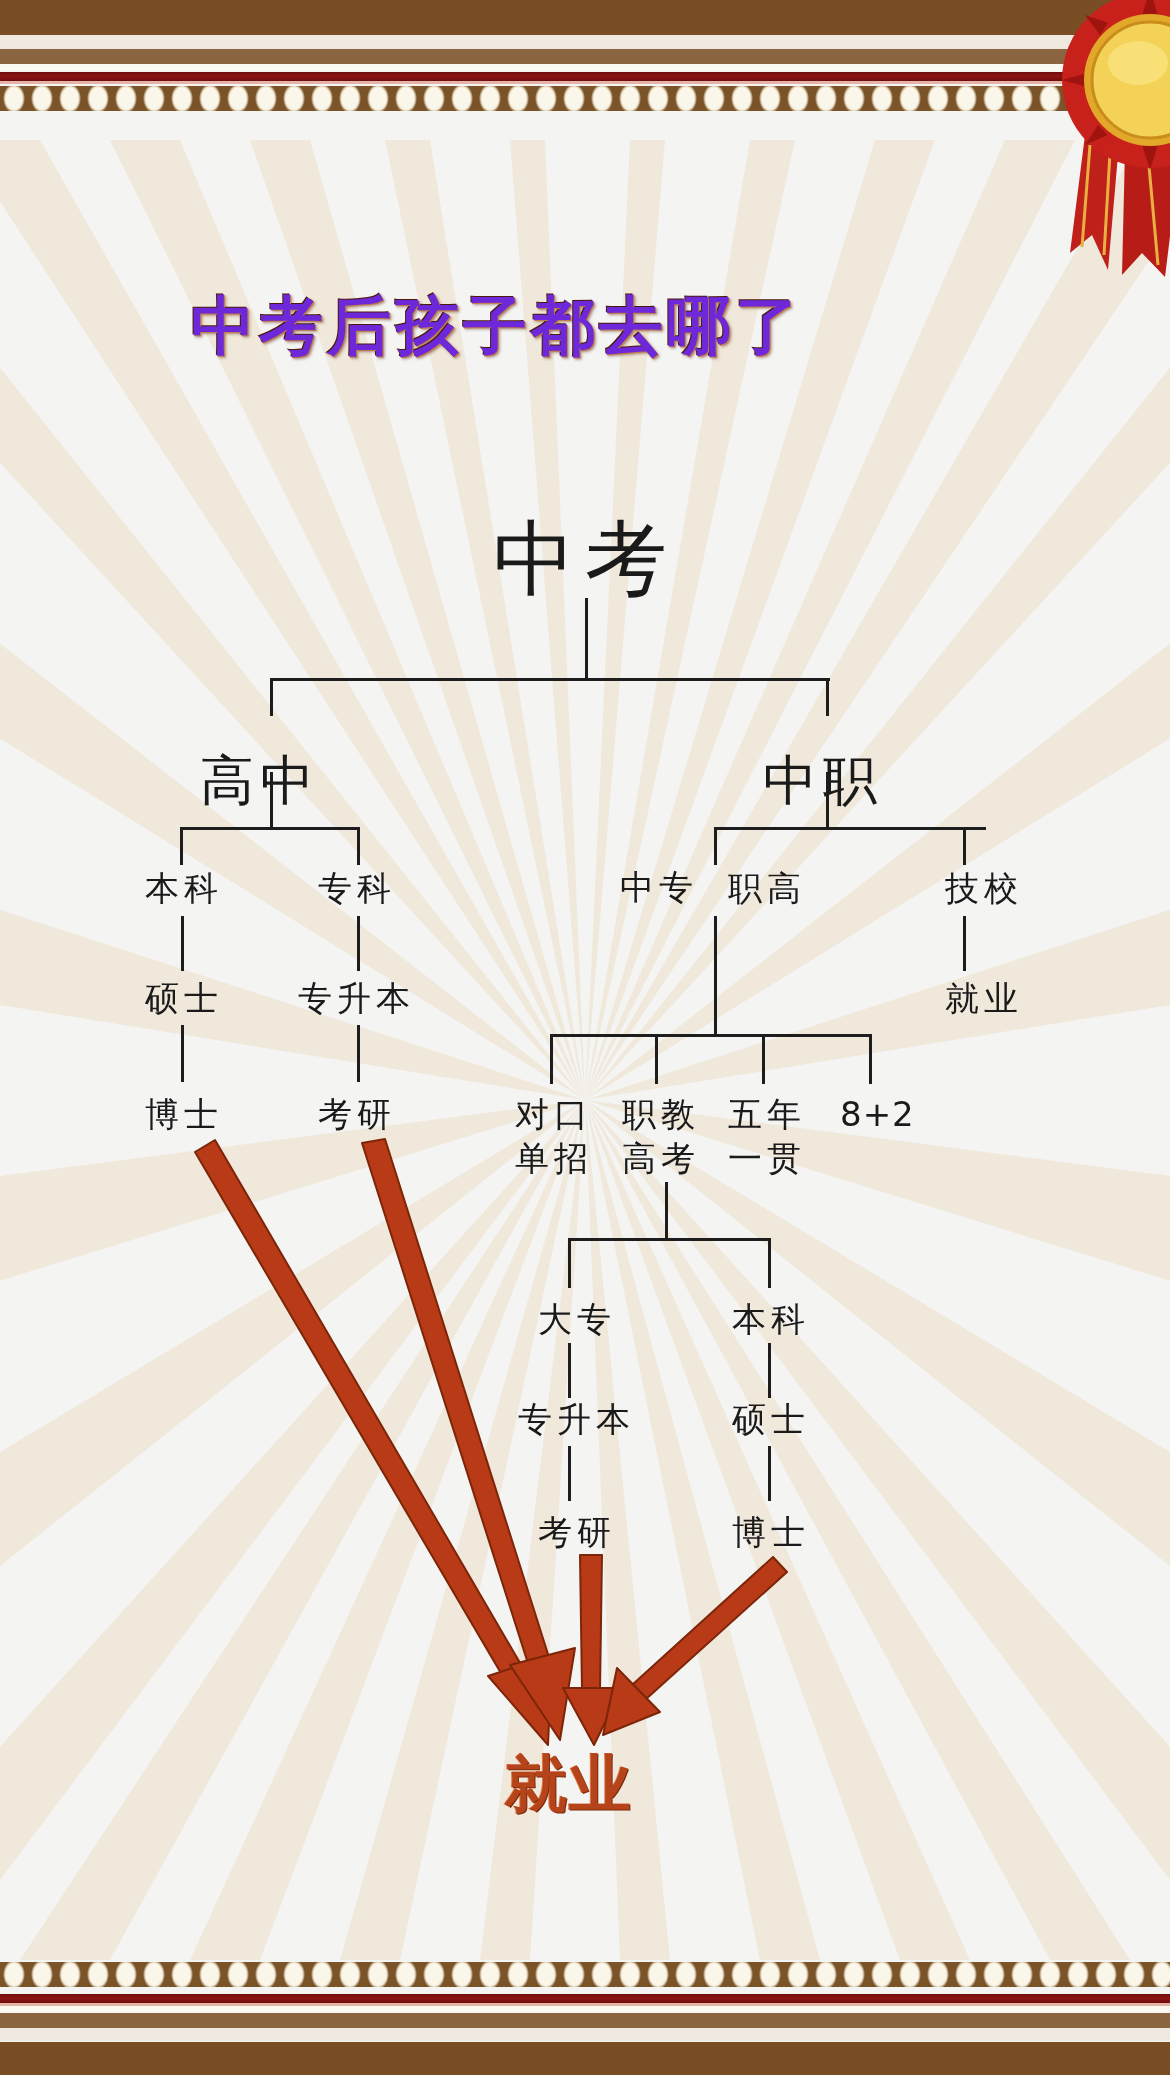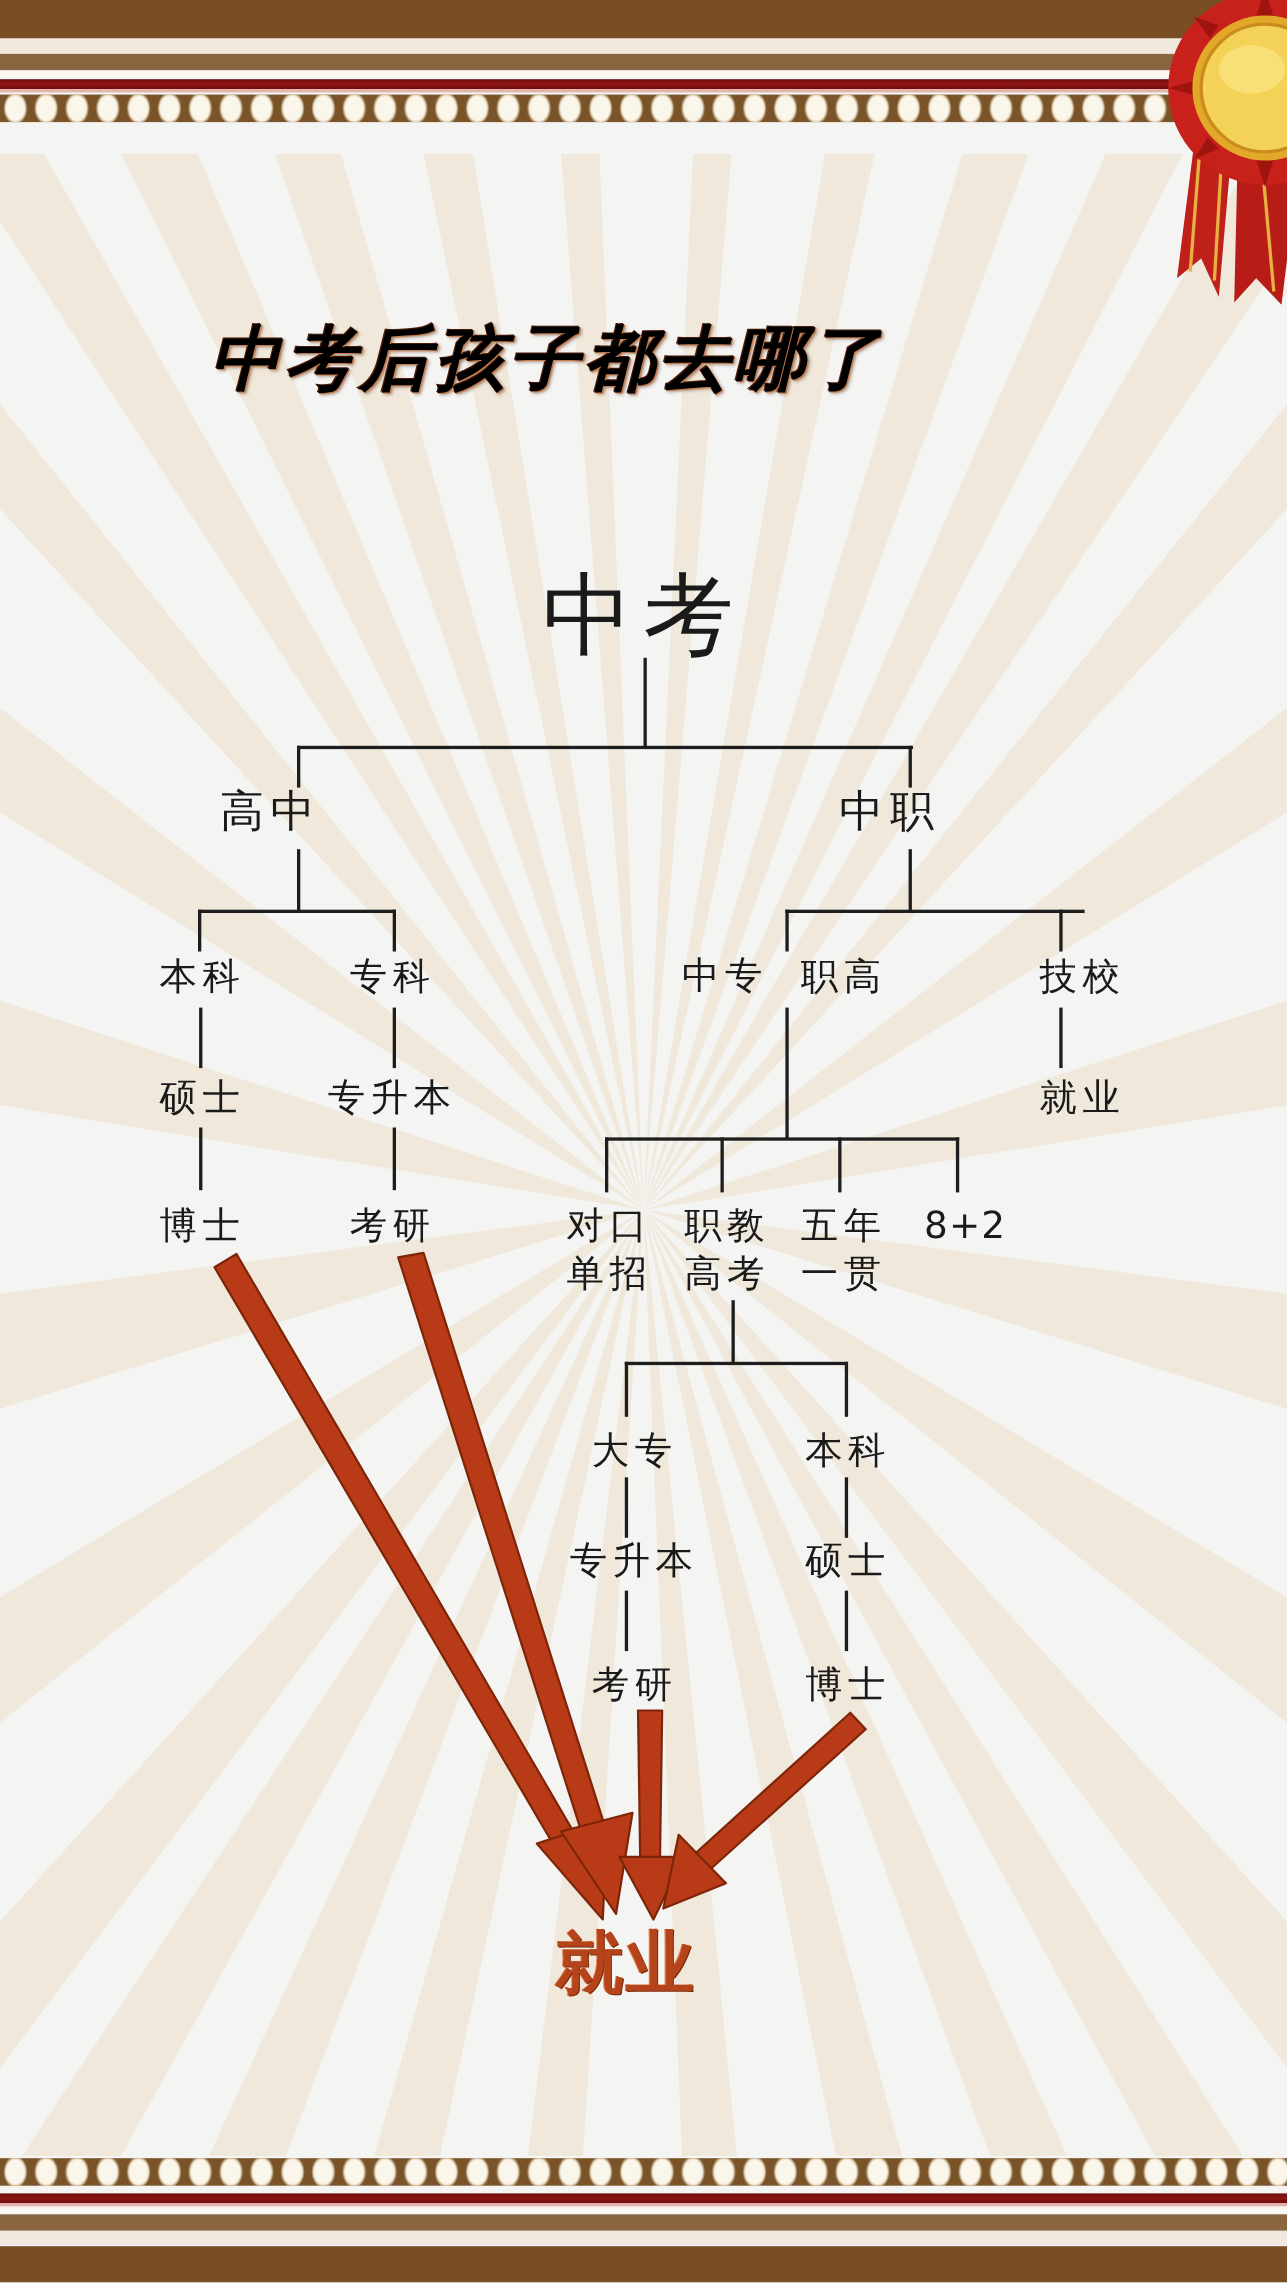--- a/index.html
+++ b/index.html
@@ -14,25 +14,25 @@
   .brown2 { background:#8a6540; }
   .cream { background:#efe9df; }
   .white { background:#fbf8f2; }
   .dred { background:linear-gradient(#6e0d0d,#8e1414,#6e0d0d); }
   .pink { background:#e6b3a9; }
   .beads { background:#7a5428;
            background-image:radial-gradient(ellipse 9px 12px at 50% 50%, #fbf6ea 0 8px, #e8dcc4 9px, transparent 11px);
            background-size:28px 100%; background-repeat:repeat-x; }
   .medal { position:absolute; right:-10px; top:-15px; width:150px; height:300px; }
   .title { position:absolute; left:0; width:994px; top:283px; text-align:center;
-           font-size:64px; font-weight:bold; color:#000000; letter-spacing:4px;
-           text-shadow:1px 1px 0 #c47a4a, -1px -1px 0 #4a1a08, 2px 2px 3px rgba(90,40,10,.5);font-style:italic; }
+           font-size:64px; font-weight:bold; color:#6d28d9; letter-spacing:4px;
+           text-shadow:1px 1px 0 #c47a4a, -1px -1px 0 #4a1a08, 2px 2px 3px rgba(90,40,10,.5); }
   .node { position:absolute; color:#1a1a1a; white-space:nowrap; }
   .big { font-size:82px; letter-spacing:10px; }
-  .mid { font-size:40px; letter-spacing:6px; }
+  .mid { font-size:54px; letter-spacing:6px;margin-top:35px; }
   .sm  { font-size:34px; letter-spacing:5px; line-height:44px; }
   .ln { position:absolute; background:#1d1d1d; }
   .employ { position:absolute; left:505px; top:1742px; font-size:62px; font-weight:bold;
             color:#b6441a; letter-spacing:2px;
             text-shadow:1px 1px 0 #7a2a0c, -1px 0 0 #e07a4a; }
   svg.arrows { position:absolute; left:0; top:0; }
 </style>
 </head>
 <body>
 

